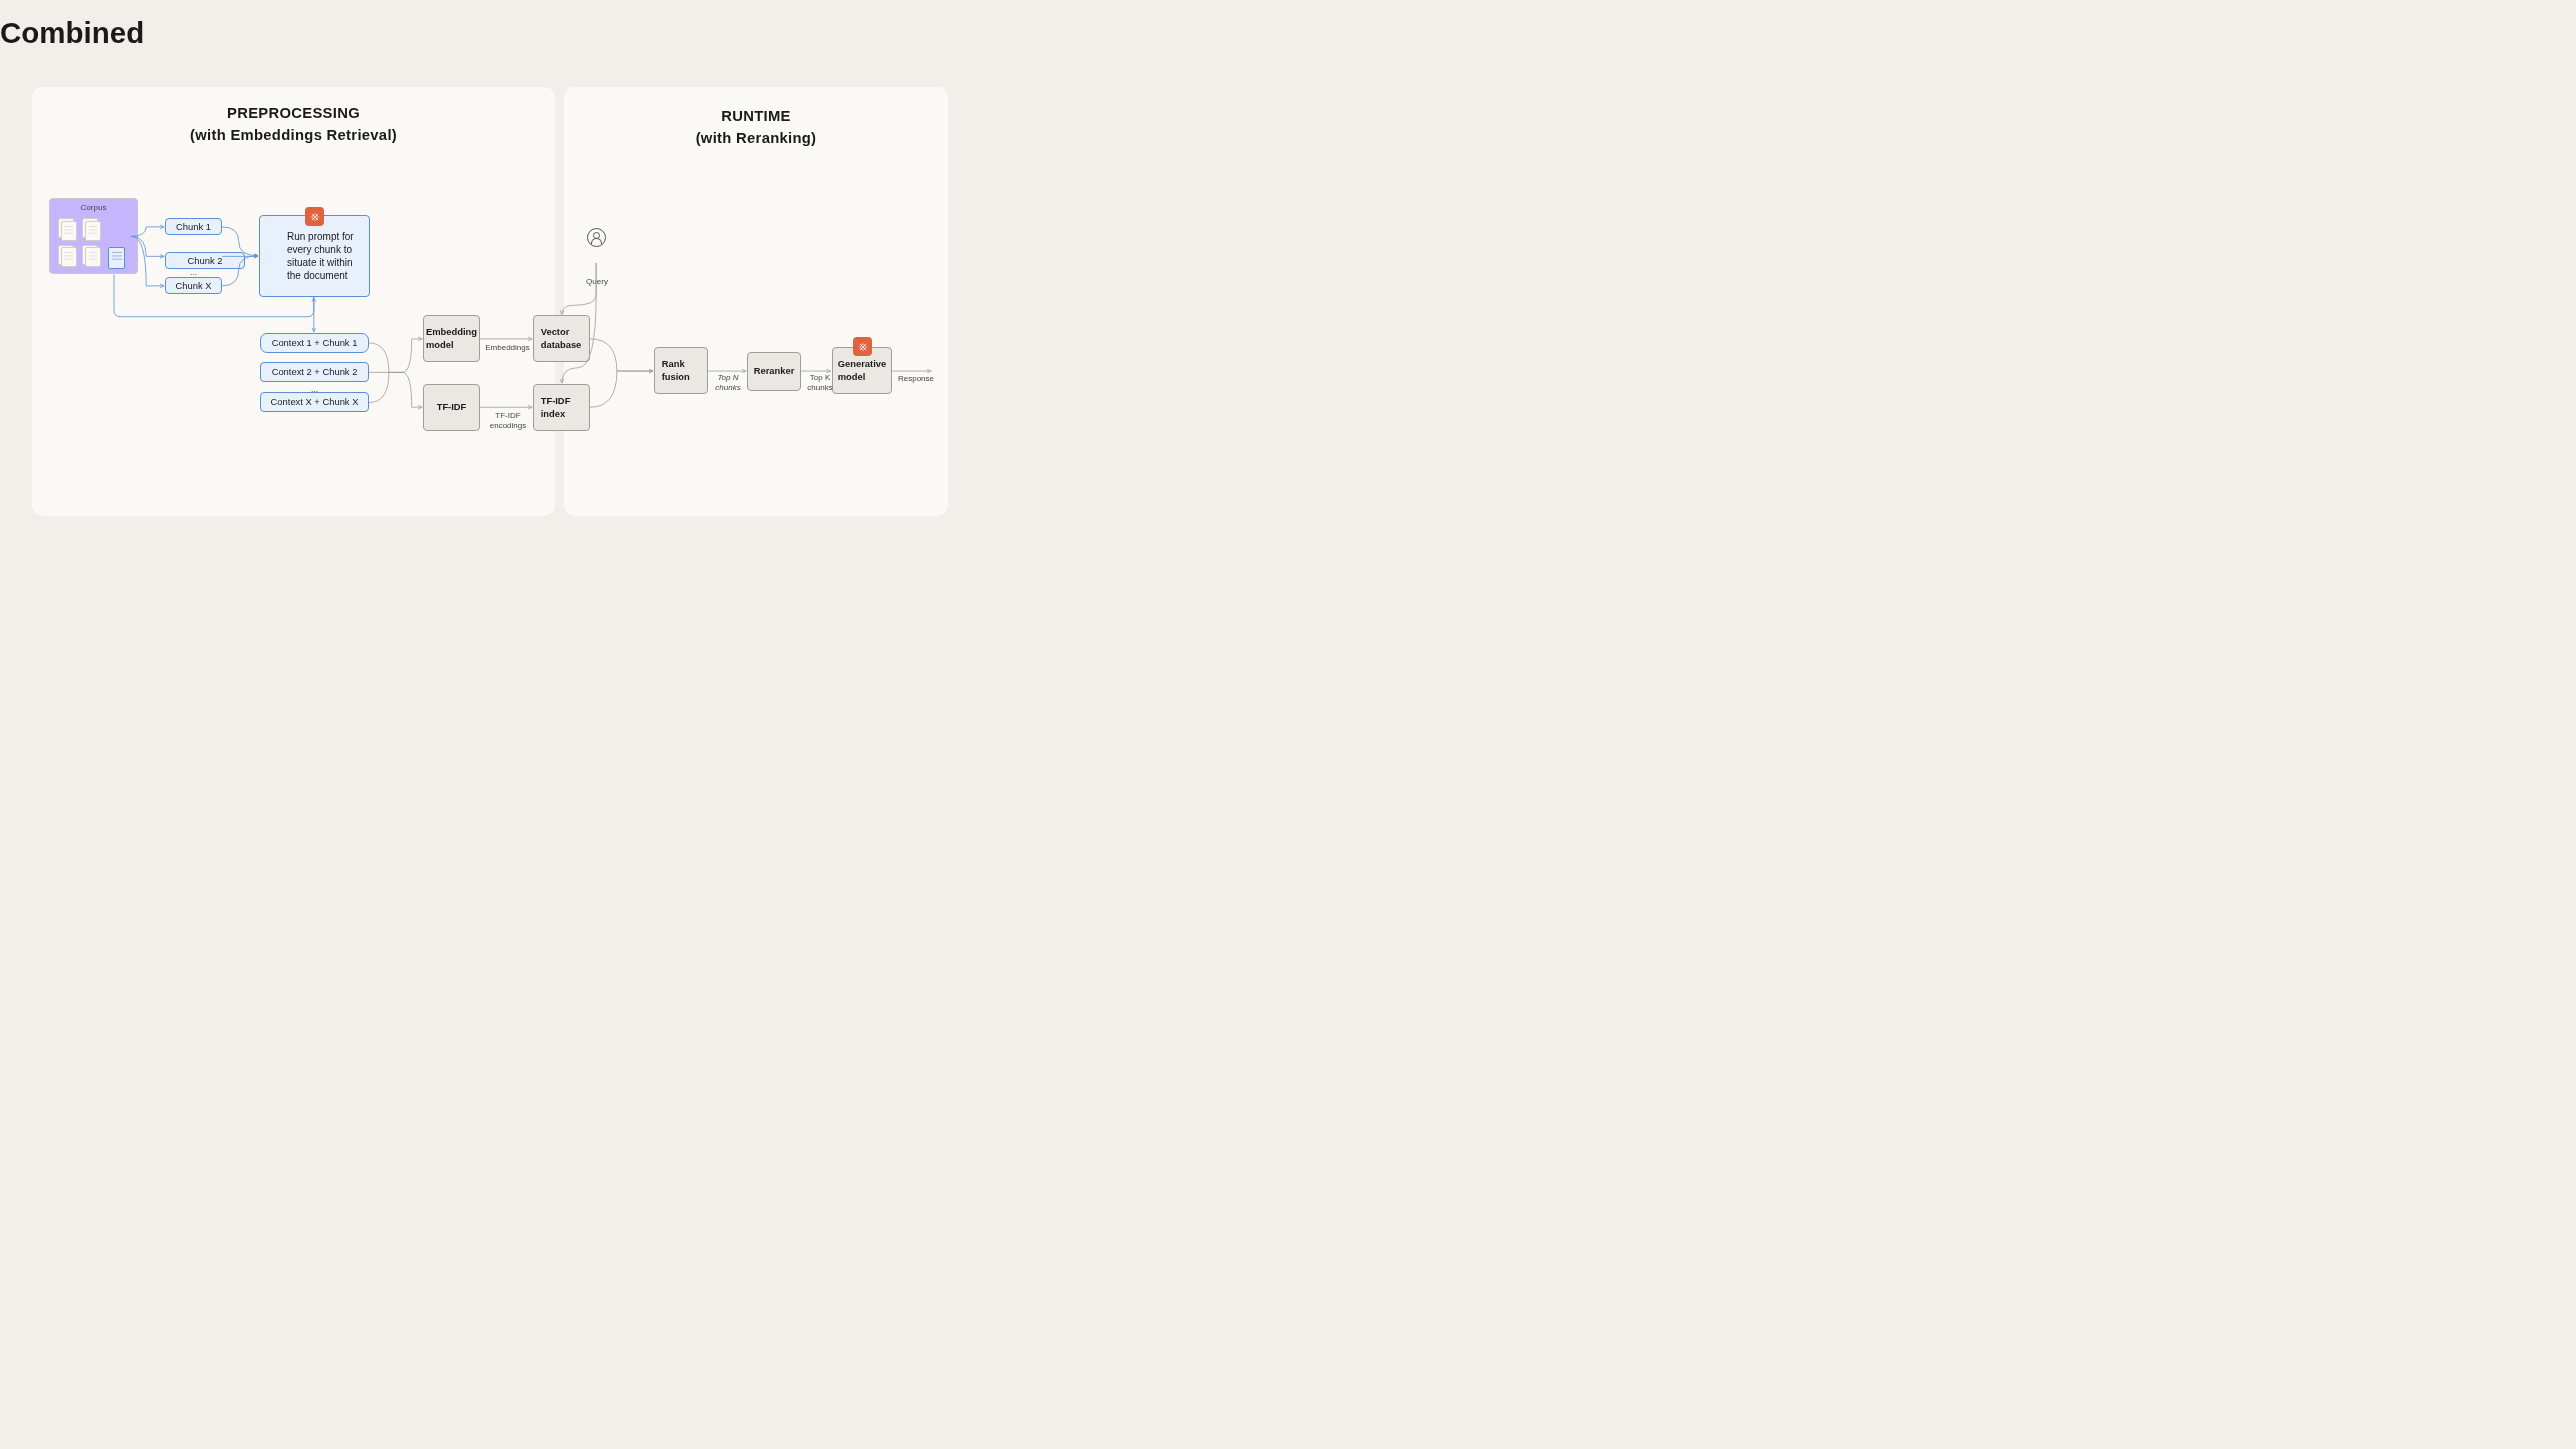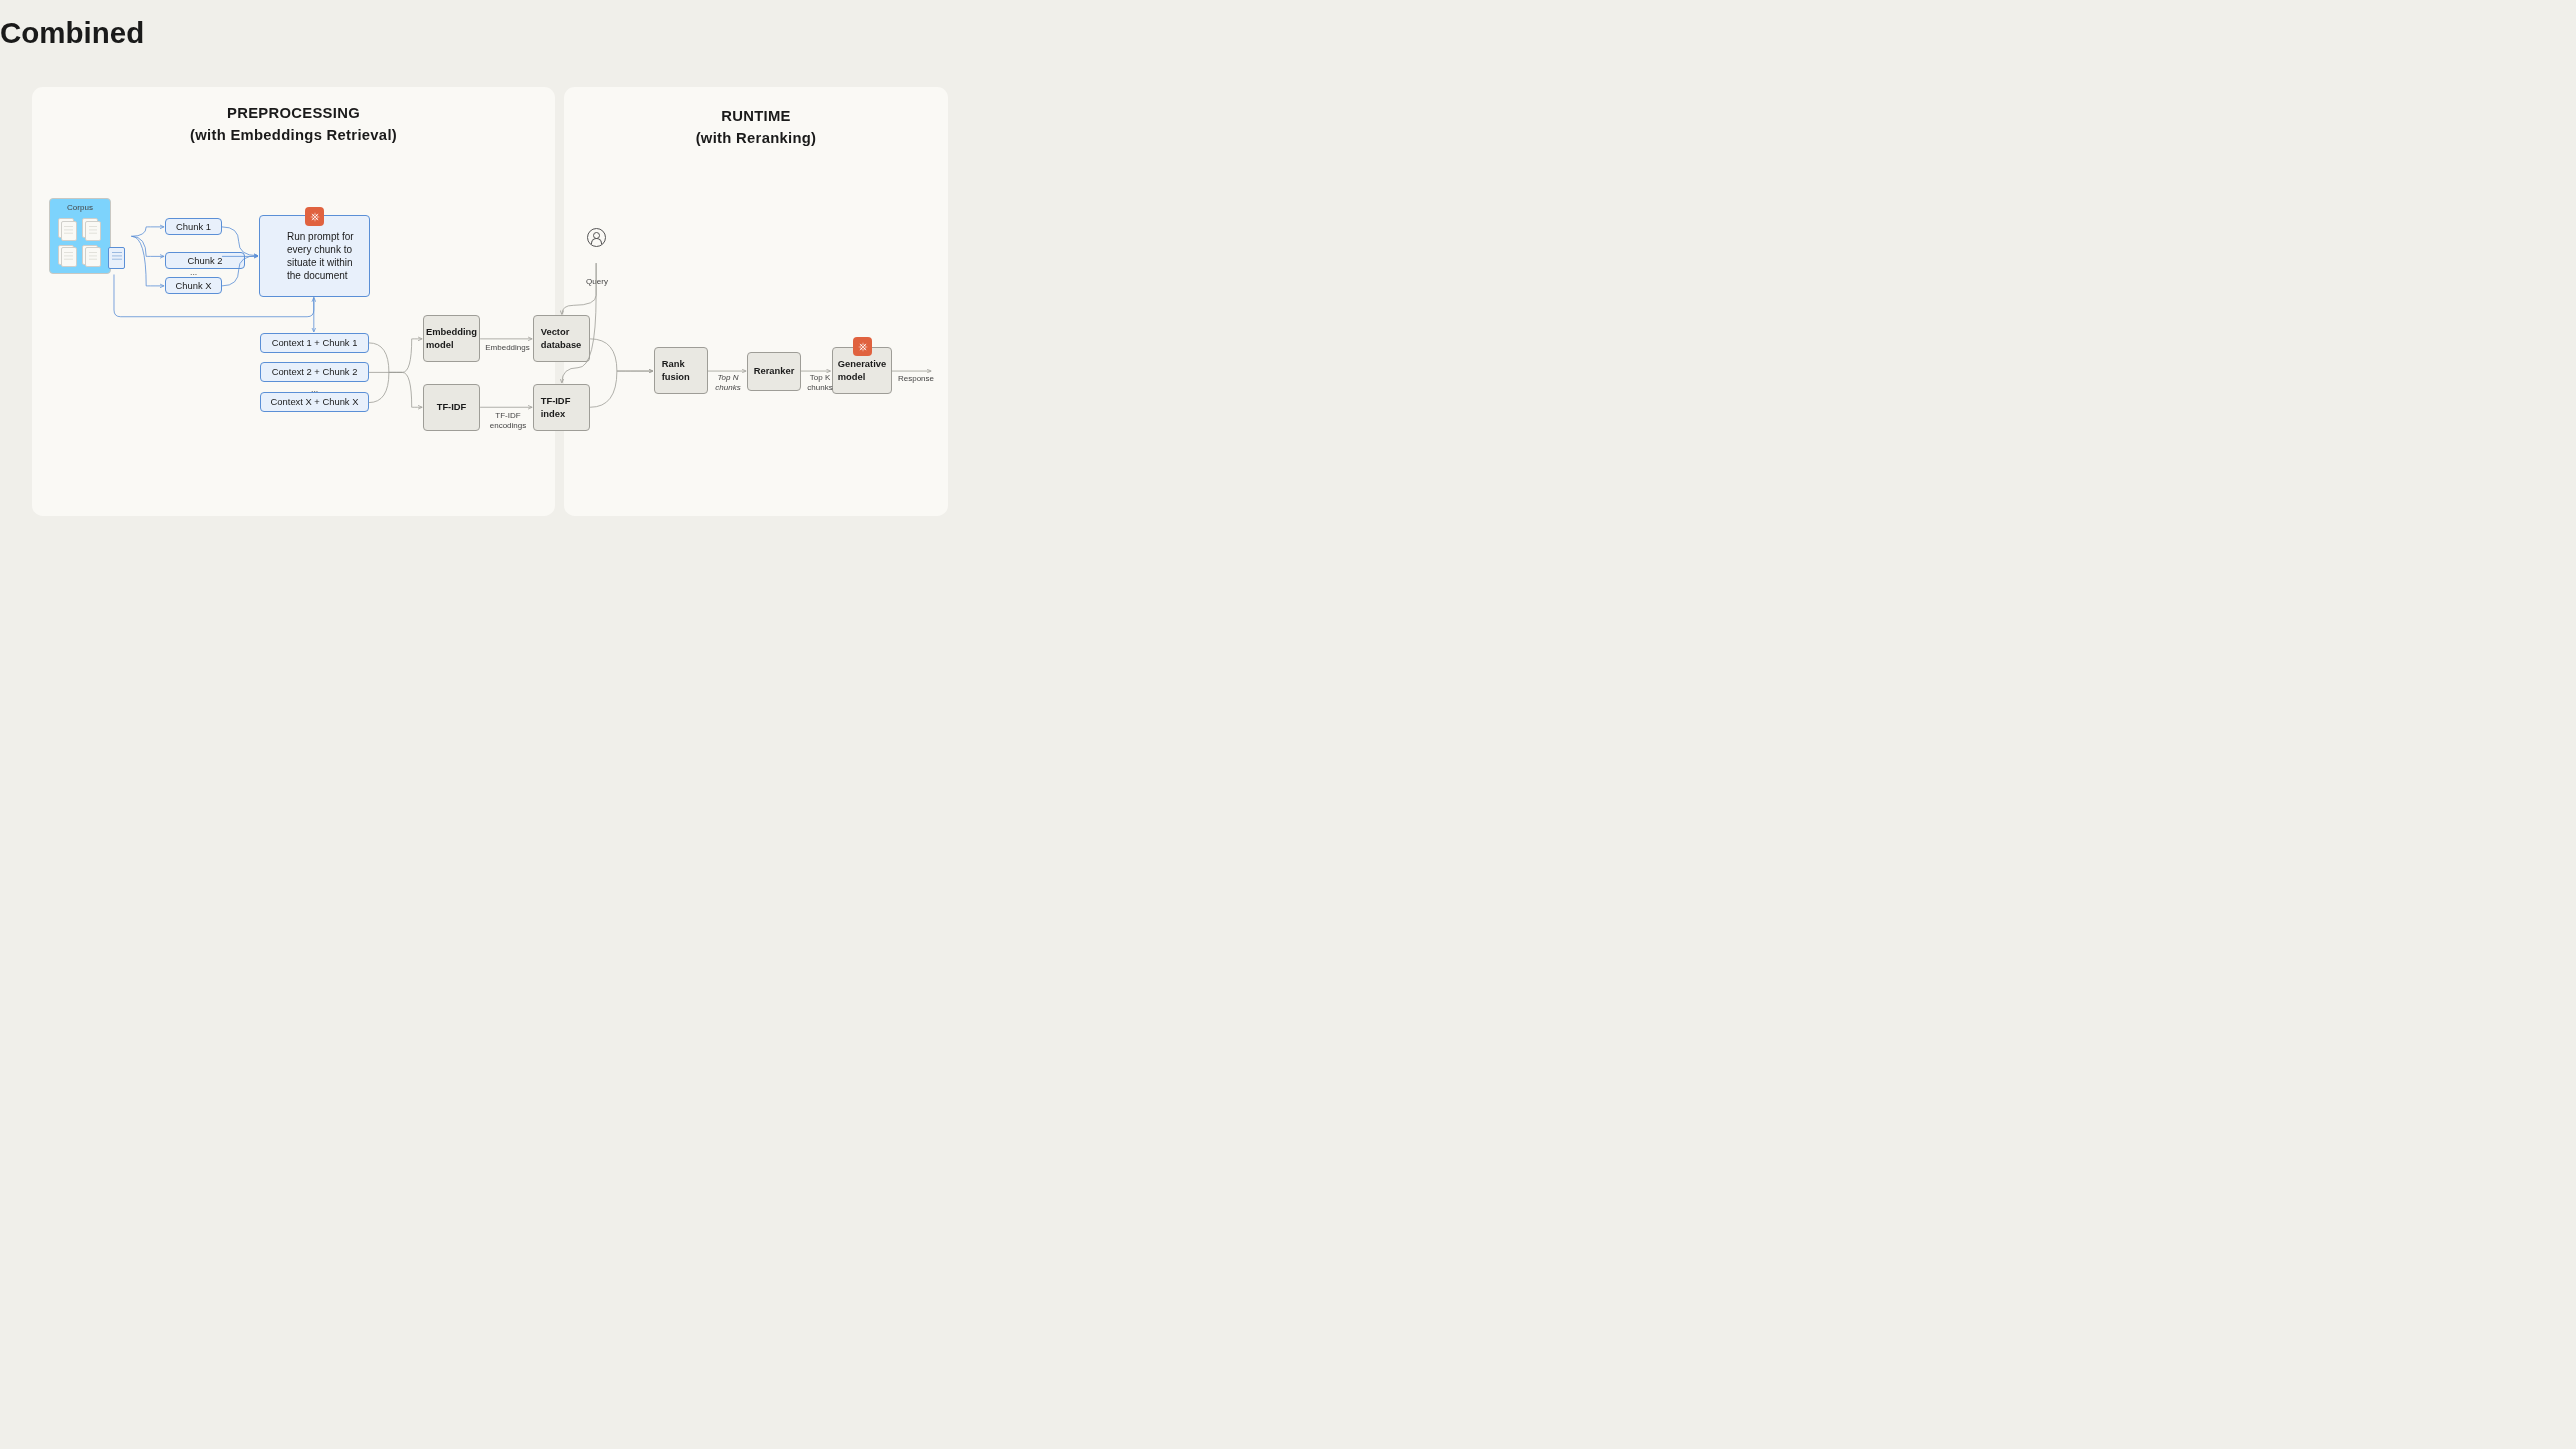--- a/index.html
+++ b/index.html
@@ -61,24 +61,24 @@
   .box.blue-big {
     background: #e8f0fb;
     border: 0.7px solid #5a8fd6;
     font-size: 10px;
     padding-left: 27px;
   }
 
   .corpus {
     position: absolute;
     left: 49px; top: 198px;
-    width: 62px; height: 76px;
+    width: 89px; height: 76px;
     border: 0.7px solid #c9c8c2;
     border-radius: 4px;
-    background: #7dd3fc;
+    background: #c4b5fd;
   }
   .corpus-label {
     position: absolute;
     top: 4px; left: 0; right: 0;
     text-align: center;
     font-size: 8px;
     color: #444;
   }
   .doc {
     position: absolute;
@@ -190,21 +190,21 @@
 <div class="box blue-big" style="left:259px; top:215px; width:111px; height:82px;">Run prompt for every chunk to situate it within the document</div>
 <div class="logo-badge" style="left:305px; top:207px;">
   <svg viewBox="0 0 24 24">
       <g fill="#fff">
         <circle cx="12" cy="12" r="2"></circle>
         <path d="M12 2l1 6-1 1-1-1zM12 22l-1-6 1-1 1 1zM2 12l6-1 1 1-1 1zM22 12l-6 1-1-1 1-1zM5 5l5 3v2l-2 0zM19 19l-5-3v-2l2 0zM19 5l-3 5-2 0 0-2zM5 19l3-5 2 0 0 2z"></path>
       </g>
     </svg>
 </div>
 
-<div class="box blue" style="left:260px; top:333px; width:109px; height:20px;">Context 1 + Chunk 1</div>
+<div class="box blue" style="left:260px; top:333px; width:109px; height:20px;border-radius:7px;">Context 1 + Chunk 1</div>
 <div class="box blue" style="left:260px; top:362px; width:109px; height:20px;">Context 2 + Chunk 2</div>
 <div class="ellipsis" style="left:311px; top:384px;">...</div>
 <div class="box blue" style="left:260px; top:392px; width:109px; height:20px;">Context X + Chunk X</div>
 
 <div class="box grey" style="left:423px; top:315px; width:57px; height:47px;">Embedding model</div>
 <div class="box grey" style="left:423px; top:384px; width:57px; height:47px;">TF-IDF</div>
 
 <div class="box grey" style="left:533px; top:315px; width:57px; height:47px;">Vector database</div>
 <div class="box grey" style="left:533px; top:384px; width:57px; height:47px;">TF-IDF index</div>
 

